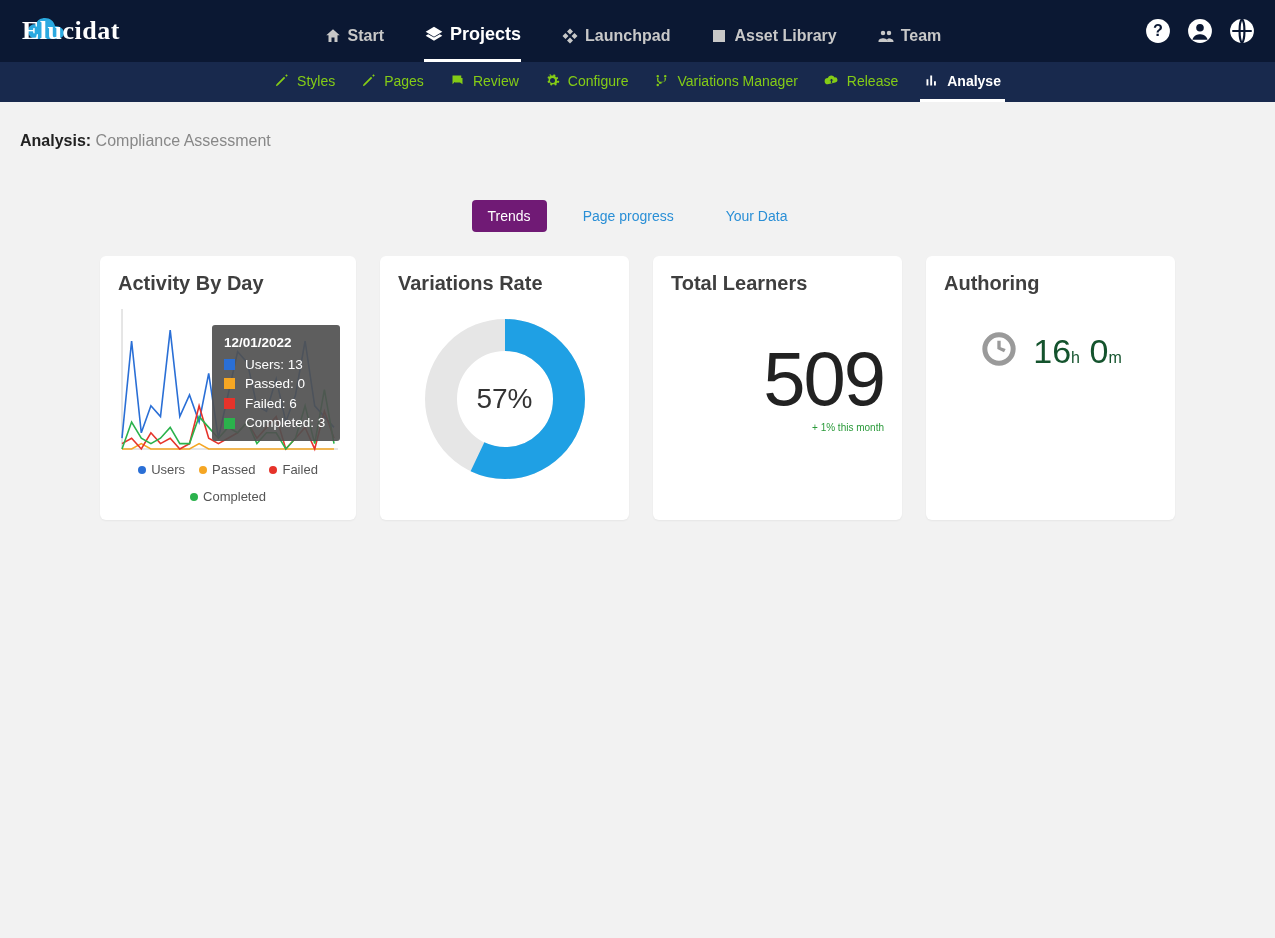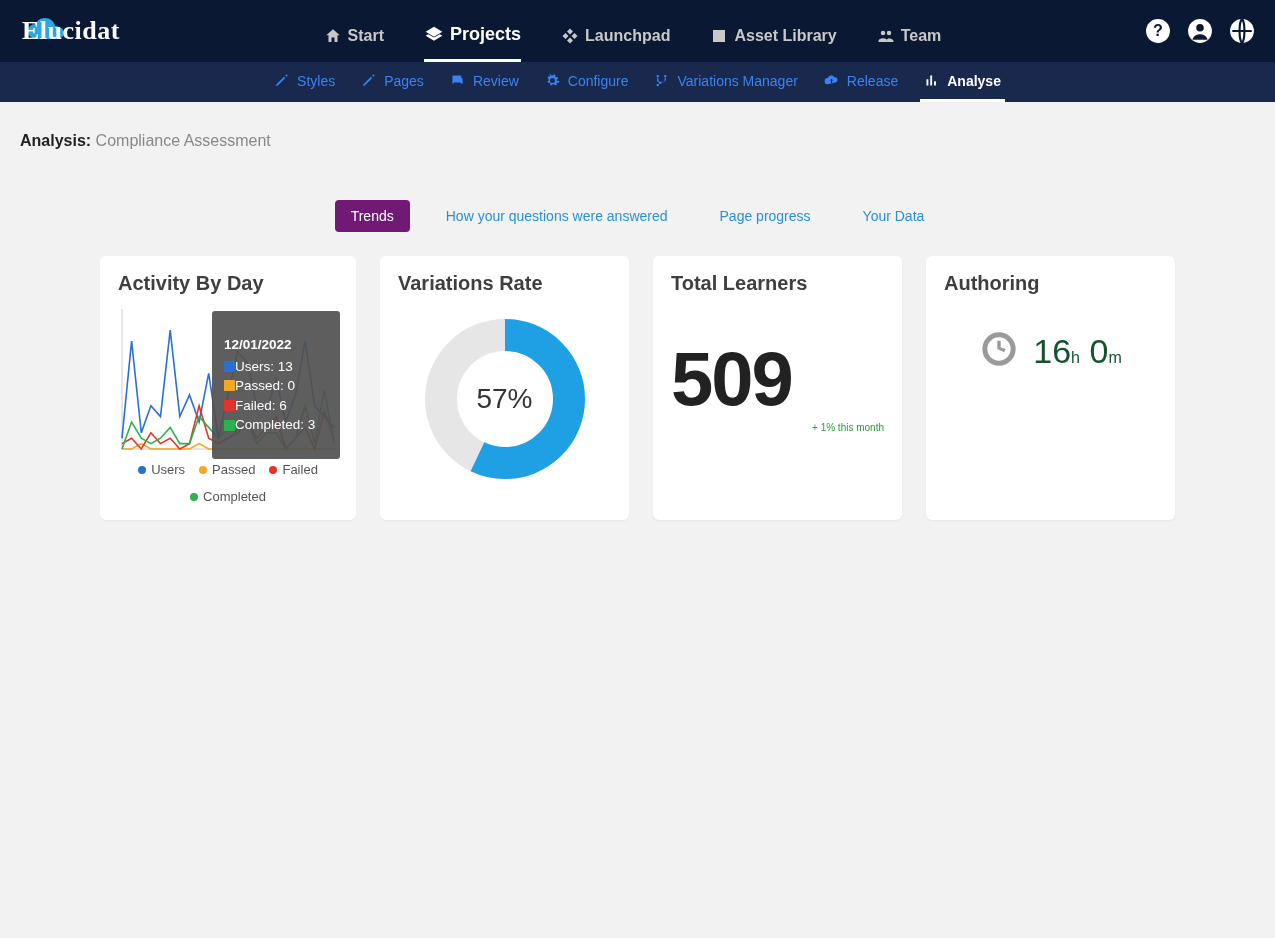--- a/index.html
+++ b/index.html
@@ -79,21 +79,21 @@
     height: 40px;
     display: flex;
     align-items: stretch;
     justify-content: center;
     gap: 18px;
   }
   .subnav .sitem {
     display: flex;
     align-items: center;
     gap: 8px;
-    color: #3b82f6;
+    color: #84cc16;
     font-size: 14px;
     padding: 0 4px;
     border-bottom: 3px solid transparent;
     cursor: pointer;
   }
   .subnav .sitem.active { color: #fff; border-bottom-color: #fff; font-weight: 600; }
   .subnav .sitem svg { width: 15px; height: 15px; fill: currentColor; }
   
   .page-title {
     padding: 30px 20px 20px 20px;
@@ -142,32 +142,32 @@
   }
   
   .linechart {
     position: relative;
     width: 220px;
     height: 145px;
   }
   .linechart svg { width: 100%; height: 100%; }
   .tooltip {
     position: absolute;
-    top: 2px;
+    top: 16px;
     right: -2px;
     background: rgba(80,80,80,0.92);
     color: #fff;
     border-radius: 3px;
-    padding: 24px 12px;
+    padding: 8px 12px;
     font-size: 13.5px;
     line-height: 1.45;
     width: 128px;
   }
   .tooltip .dt { font-weight: 700; margin-bottom: 2px; color:#fff;}
-  .tooltip .row { display: flex; align-items: center; gap: 0; }
+  .tooltip .row { display: flex; align-items: center; gap: 10px; }
   .tooltip .sw { width: 11px; height: 11px; }
   .legend {
     display: flex;
     flex-wrap: wrap;
     gap: 12px 14px;
     justify-content: center;
     margin-top: 8px;
     font-size: 13px;
     color: #555;
   }
@@ -179,23 +179,23 @@
   }
   .donut { position:relative; width:164px; height:164px; }
   .donut svg { width:164px; height:164px; transform: rotate(-90deg); }
   .donut .pct {
     position:absolute; inset:0; display:flex; align-items:center; justify-content:center;
     font-size:28px; font-weight:500; color:#333;
   }
   
   .big-number {
     font-size: 76px;
-    font-weight: 700;
+    font-weight: 400;
     color: #222;
-    text-align: left;
+    text-align: right;
     padding-top: 26px;
     letter-spacing: -2px;
   }
   .delta { text-align:right; color:#2a9a3a; font-size:10px; margin-top:0; }
   
   .auth-wrap { display:flex; align-items:center; justify-content:center; gap:14px; padding-top:20px; }
   .auth-wrap .clock svg { width:40px; height:40px; fill:#9a9a9a; }
   .auth-time { font-size:34px; font-weight:400; color:#14532d; }
   .auth-time .unit { font-size:16px; }
 </style>
@@ -305,21 +305,20 @@
   </div>
 </div>
 
 <div class="page-title">
   <span class="bold">Analysis:</span>
   <span class="rest">Compliance Assessment</span>
 </div>
 
 <div class="tabgroup">
   <div class="tab sel">Trends</div>
-  <div class="tab">How your questions were answered</div>
   <div class="tab">Page progress</div>
   <div class="tab">Your Data</div>
 </div>
 
 <div class="cards">
 
   <div class="card">
     <h3>Activity By Day</h3>
     <div class="linechart">
       <svg id="line-svg" viewBox="0 0 220 145" preserveAspectRatio="none">

